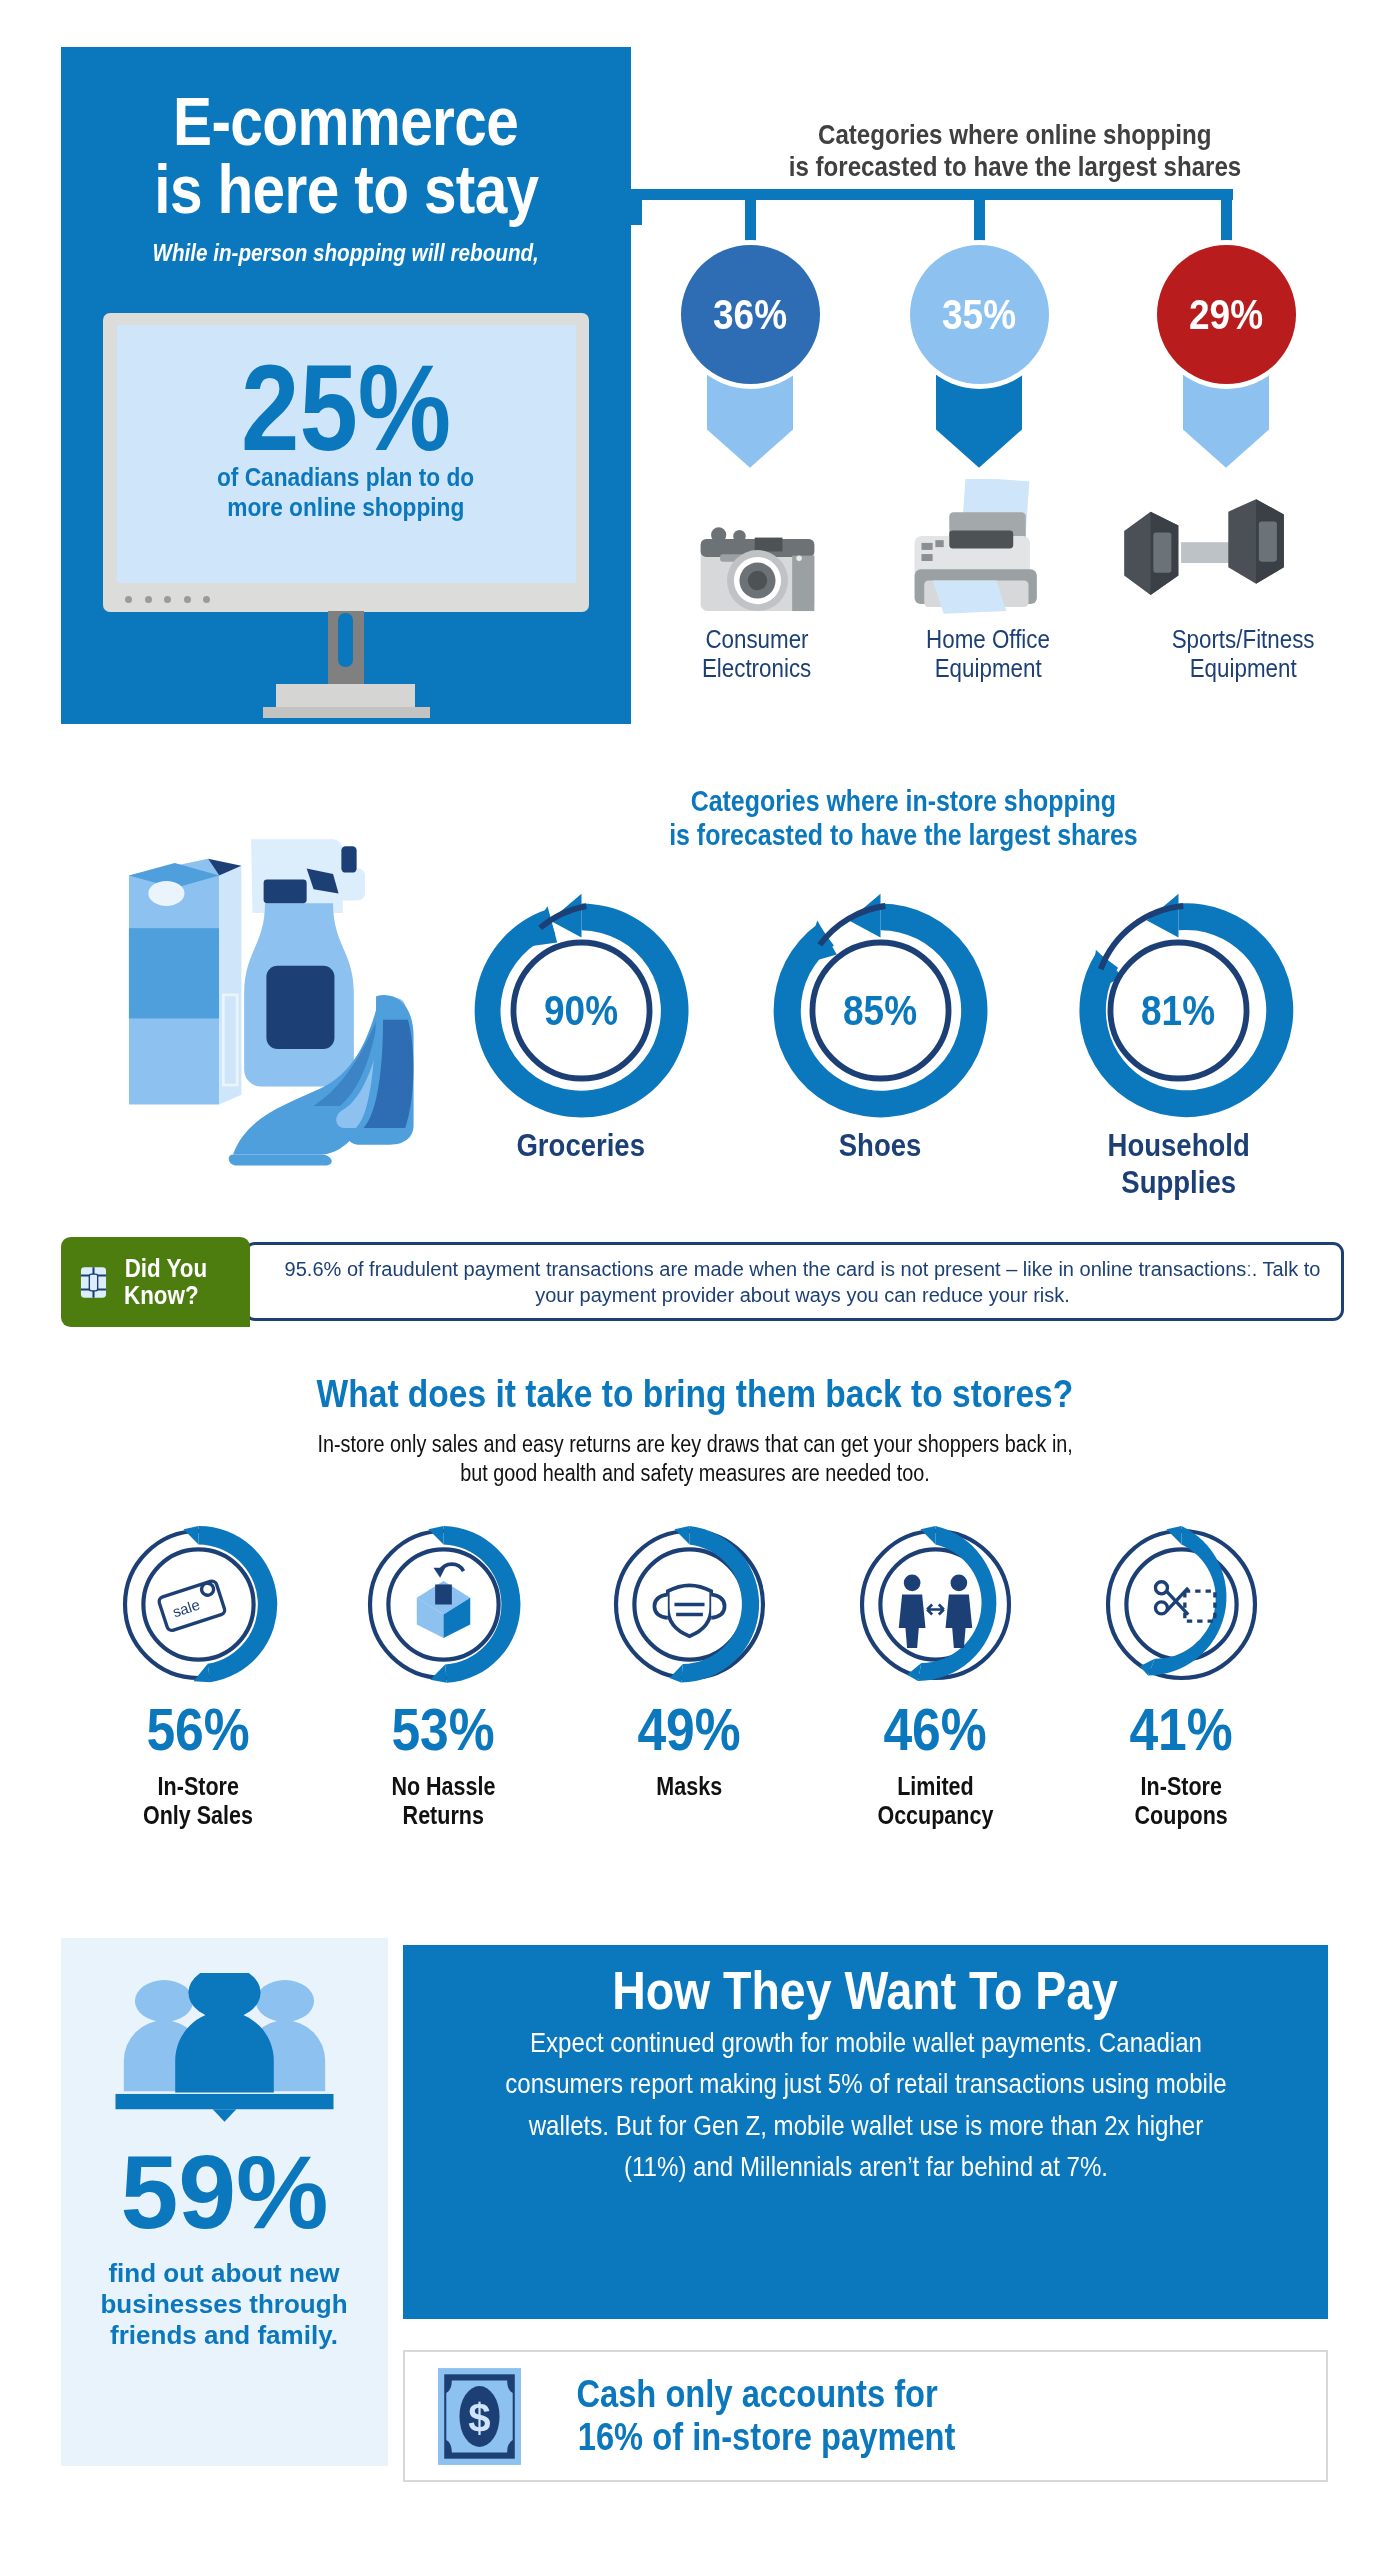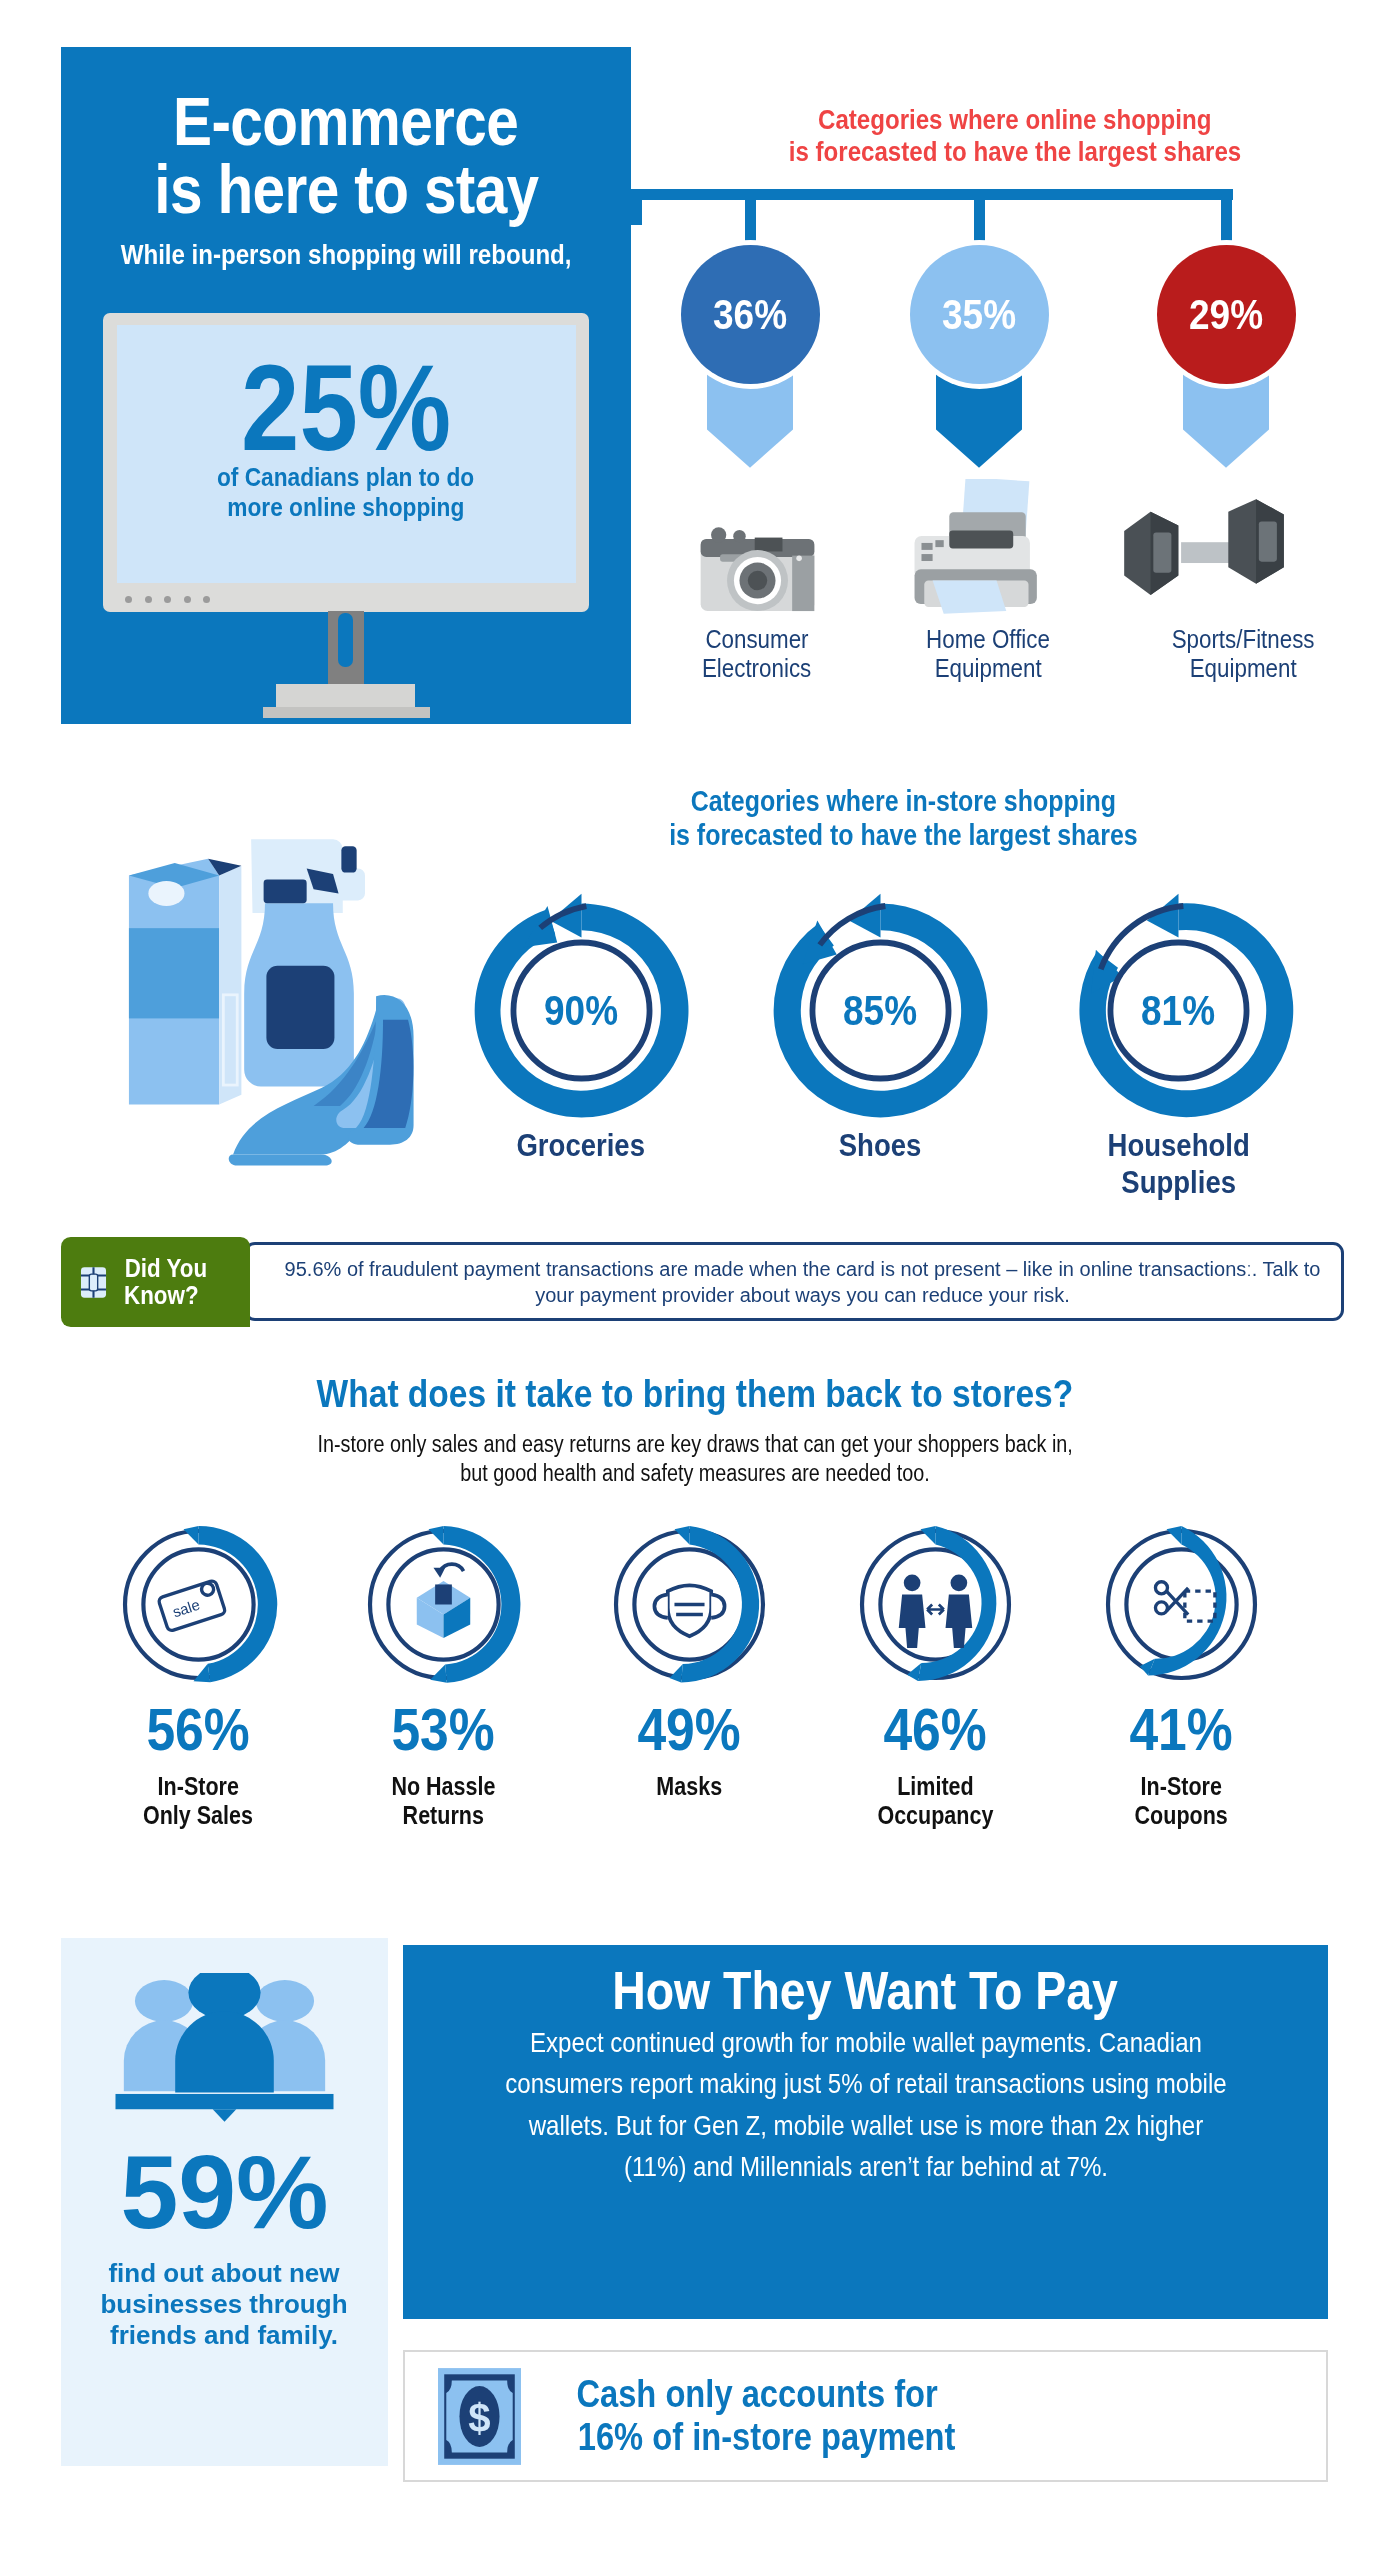--- a/index.html
+++ b/index.html
@@ -12,21 +12,21 @@
   .cond{transform:scaleX(.86);transform-origin:center;display:inline-block;}
 
   
   #hero-panel{left:61px;top:47px;width:570px;height:677px;background:#0B77BD;}
   #hero-title{
     left:61px;top:87px;width:570px;text-align:center;color:#fff;
     font-size:68px;line-height:1.0;font-weight:bold;letter-spacing:-0.7px;
   }
   #hero-sub{
     left:75px;top:240px;width:542px;text-align:center;color:#fff;
-    font-size:28px;font-weight:bold;line-height:1.1;
+    font-size:24px;font-weight:bold;line-height:1.1;font-style:italic;
   }
   
   #monitor{left:103px;top:313px;width:486px;height:299px;background:#DCDCDA;border-radius:7px;}
   #monitor-screen{left:117px;top:325px;width:459px;height:258px;background:#CFE5F9;}
   #monitor-dots{left:125px;top:596px;width:104px;height:7px;display:flex;gap:12.5px;}
   #monitor-dots i{width:7px;height:7px;border-radius:50%;background:#9B9B9B;display:block;}
   #monitor-neck{left:328px;top:611px;width:36px;height:76px;background:#808080;}
   #monitor-neck-hl{left:338px;top:613px;width:15.3px;height:54px;background:#0B77BD;border-radius:7px;}
   #monitor-base{left:276px;top:684px;width:139px;height:31px;background:#D5D5D3;}
   #monitor-base2{left:263px;top:707px;width:167px;height:11px;background:#C3C3C1;}
@@ -34,21 +34,21 @@
     left:117px;top:347px;width:459px;text-align:center;color:#0B77BD;
     font-size:122px;font-weight:bold;line-height:1;
   }
   #mon-cap{
     left:132px;top:462px;width:428px;text-align:center;color:#0B77BD;
     font-size:26.4px;font-weight:bold;line-height:1.15;
   }
 
   
   #cats-title{
-    left:667px;top:104px;width:695px;text-align:center;color:#ef4444;
+    left:667px;top:119px;width:695px;text-align:center;color:#404040;
     font-size:28px;font-weight:bold;line-height:1.15;
   }
   .conn{background:#0B77BD;}
   #conn-h{left:631px;top:189px;width:602px;height:11px;}
   #conn-v0{left:631px;top:189px;width:11px;height:36px;}
   .conn-drop{width:11px;height:56px;top:200px;}
 
   .pin{position:absolute;width:139px;}
   .pin .ribbon{position:absolute;left:26.4px;top:42px;width:86px;height:181px;}
   .pin .circle{

